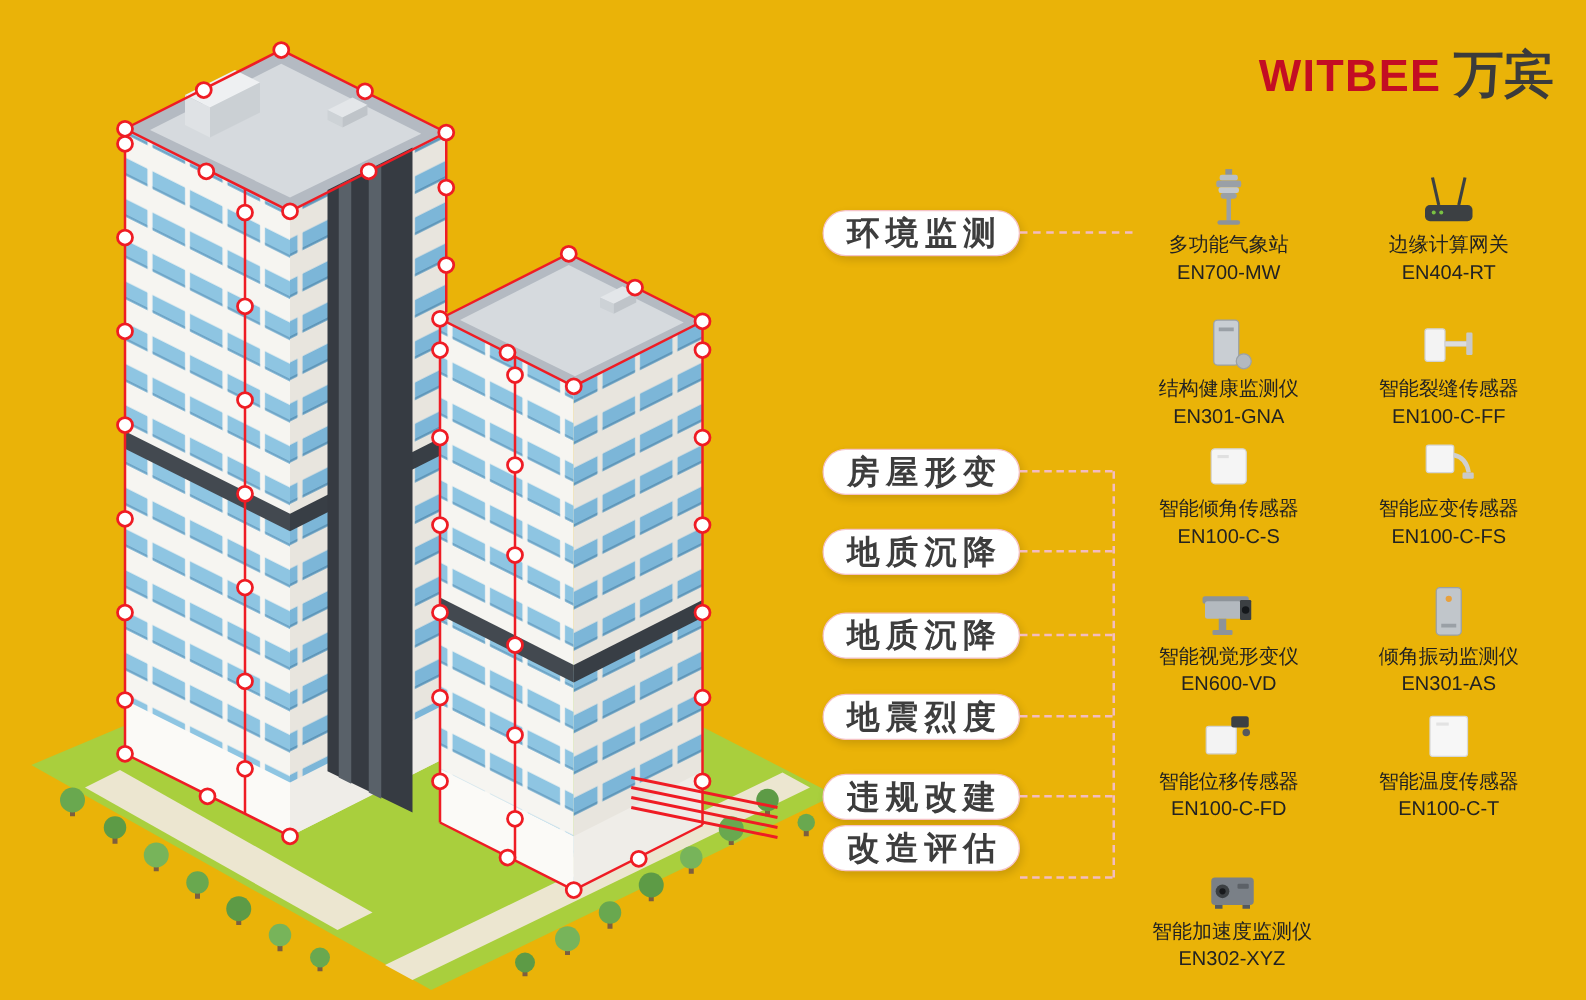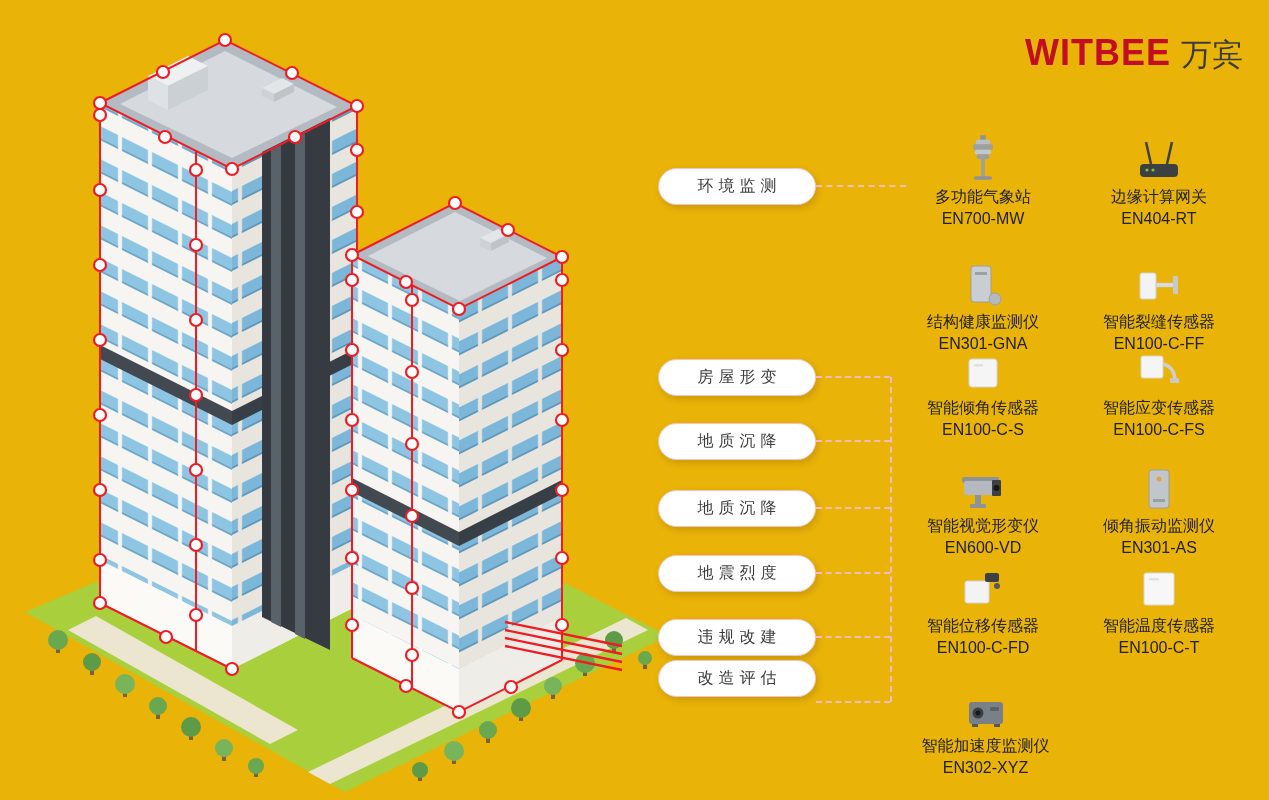--- a/index.html
+++ b/index.html
@@ -1,25 +1,25 @@
 <!DOCTYPE html>
 <html><head>
 <meta charset="utf-8">
 <style>
   html,body{margin:0;padding:0;background:#fff;}
   .canvas{position:relative;width:1269px;height:800px;background:#eab308;overflow:hidden;
           font-family:"Liberation Sans",sans-serif;}
   
   .logo{position:absolute;top:32px;right:26px;display:flex;align-items:baseline;gap:10px;}
   .logo .en{font-size:36px;font-weight:800;color:#c30d23;letter-spacing:1px;}
-  .logo .cn{font-size:31px;font-weight:400;color:#3b3b3b;}
+  .logo .cn{font-size:40px;font-weight:700;color:#3b3b3b;}
   
   .pill{position:absolute;left:658px;width:158px;height:37px;background:#fff;
         border:1px solid #f5c3c7;border-radius:19px;box-shadow:2px 3px 7px rgba(0,0,0,.14);
-        display:flex;align-items:center;justify-content:center;font-size:16px;font-weight:400;
+        display:flex;align-items:center;justify-content:center;font-size:26px;font-weight:700;
         color:#3d3d3d;letter-spacing:5px;padding-left:5px;box-sizing:border-box;}
   
   .hline{position:absolute;height:0;border-top:2px dashed #f3bcc0;}
   .vline{position:absolute;width:0;border-left:2px dashed #f3bcc0;}
   
   .prow{position:absolute;left:900px;width:342px;display:flex;gap:10px;}
   .pcell{width:171px;text-align:center;}
   .picon{height:54px;display:flex;align-items:flex-end;justify-content:center;margin-bottom:2px;}
   .pname,.pmodel{font-size:16px;color:#222;line-height:22px;}
   .building{position:absolute;left:0;top:0;}
@@ -241,21 +241,21 @@
           <rect x="3" y="26" width="38" height="13" rx="4" fill="#3c4043"></rect>
           <circle cx="10" cy="32" r="1.6" fill="#7ac143"></circle>
           <circle cx="16" cy="32" r="1.6" fill="#7ac143"></circle>
         </svg>
       </div>
       <div class="pname">边缘计算网关</div>
       <div class="pmodel">EN404-RT</div>
     </div>
   </div>
 
-  <div class="prow" style="top:255px">
+  <div class="prow" style="top:245px">
     <div class="pcell">
       <div class="picon">
         <svg width="42" height="48" viewBox="0 0 42 48">
           <rect x="9" y="5" width="20" height="36" rx="3" fill="#c9ced3" stroke="#9aa0a6"></rect>
           <rect x="13" y="11" width="12" height="3" fill="#9aa0a6"></rect>
           <circle cx="33" cy="38" r="6" fill="#b3b9bf" stroke="#9aa0a6"></circle>
         </svg>
       </div>
       <div class="pname">结构健康监测仪</div>
       <div class="pmodel">EN301-GNA</div>

